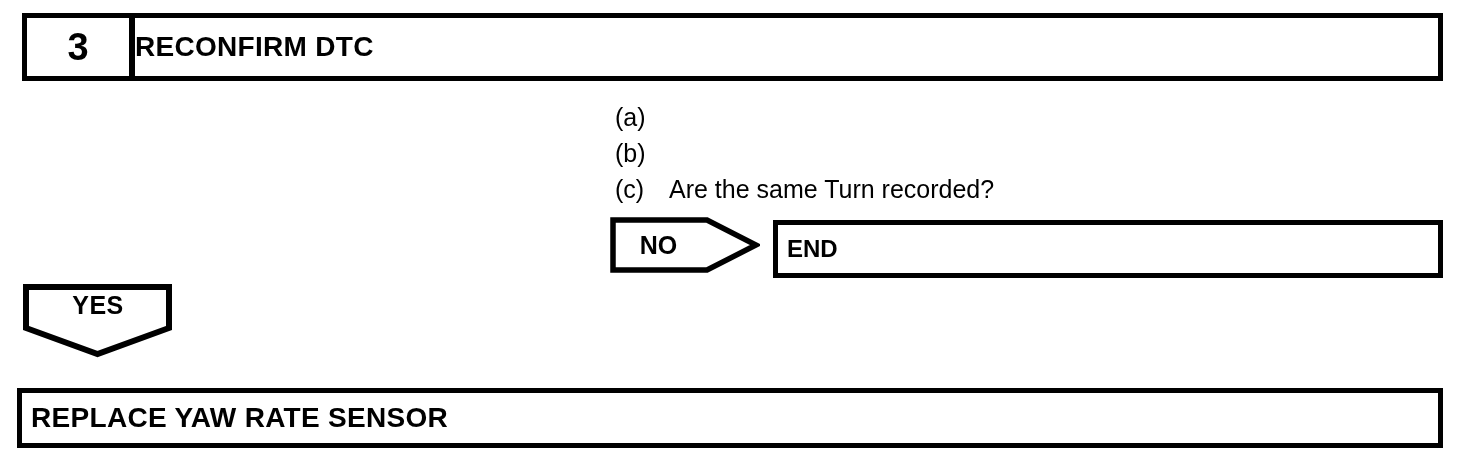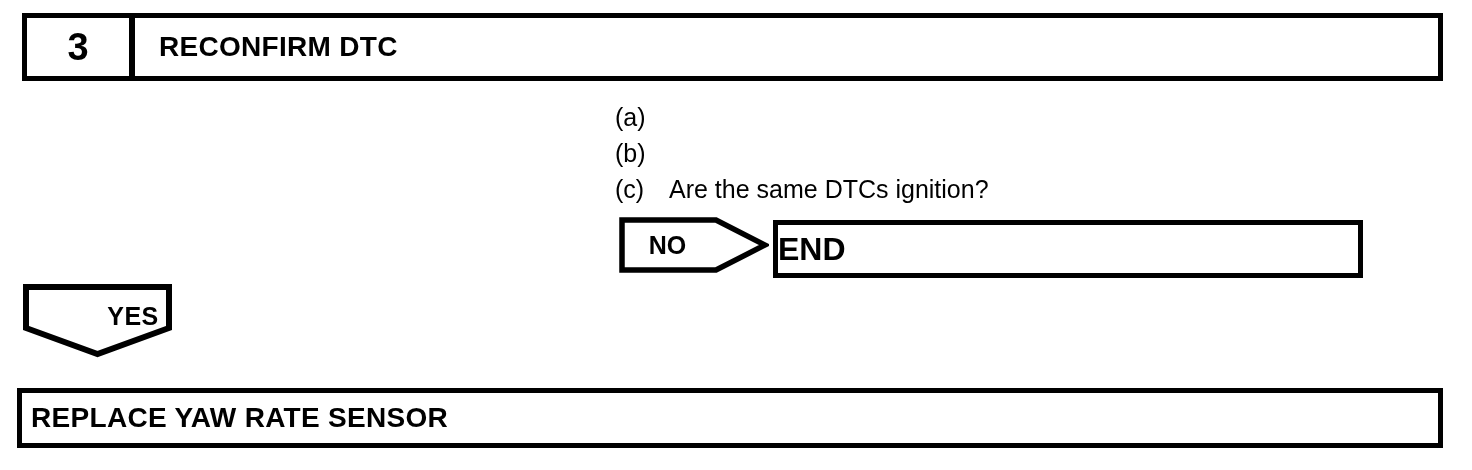--- a/index.html
+++ b/index.html
@@ -37,21 +37,21 @@
     align-items: center;
     justify-content: center;
     font-size: 38px;
     font-weight: bold;
     box-sizing: border-box;
   }
   .step-title-cell {
     flex: 1;
     display: flex;
     align-items: center;
-    padding-left: 24px;
+    padding-left: 0;
     font-size: 28px;
     font-weight: bold;
     letter-spacing: 0.3px;
   }
 
   
   .instructions {
     position: absolute;
     left: 615px;
     top: 99px;
@@ -66,21 +66,20 @@
     flex: 0 0 54px;
   }
 
   
   .no-connector {
     position: absolute;
     left: 610px;
     top: 217px;
     width: 150px;
     height: 56px;
-    margin-left: 9px;
   }
   .no-connector svg {
     position: absolute;
     left: 0;
     top: 0;
     display: block;
   }
   .no-label {
     position: absolute;
     left: 0;
@@ -90,27 +89,28 @@
     display: flex;
     align-items: center;
     justify-content: center;
     font-size: 25px;
     font-weight: bold;
   }
   .end-box {
     position: absolute;
     left: 773px;
     top: 220px;
-    width: 590px;
+    width: 670px;
     height: 58px;
     border: 5px solid #000;
     box-sizing: border-box;
     display: flex;
     align-items: center;
-    font-size: 32px;
+    padding-left: 9px;
+    font-size: 24px;
     font-weight: bold;
     background: #fff;
   }
 
   
   .yes-pointer {
     position: absolute;
     left: 23px;
     top: 284px;
     width: 150px;
@@ -118,30 +118,29 @@
   }
   .yes-pointer svg {
     position: absolute;
     left: 0;
     top: 0;
     display: block;
   }
   .yes-label {
     position: absolute;
     left: 0;
-    top: 11px;
+    top: 0;
     width: 150px;
     height: 42px;
     display: flex;
     align-items: center;
     justify-content: center;
     font-size: 25px;
     font-weight: bold;
     letter-spacing: 0.5px;
-    margin-left: 35px;
   }
 
   
   .action-box {
     position: absolute;
     left: 17px;
     top: 388px;
     width: 1426px;
     height: 60px;
     border: 5px solid #000;
@@ -167,21 +166,21 @@
 
   <div class="instructions">
     <div class="instruction-row">
       <span class="instruction-marker">(a)</span>
     </div>
     <div class="instruction-row">
       <span class="instruction-marker">(b)</span>
     </div>
     <div class="instruction-row">
       <span class="instruction-marker">(c)</span>
-      <span class="instruction-text">Are the same DTCs ignition?</span>
+      <span class="instruction-text">Are the same Turn recorded?</span>
     </div>
   </div>
 
   <div class="no-connector">
     <svg width="150" height="56" viewBox="0 0 150 56">
       <polygon points="3,3 97,3 146,28 97,53 3,53" fill="#ffffff" stroke="#000000" stroke-width="5.5" stroke-linejoin="miter"></polygon>
     </svg>
     <div class="no-label">NO</div>
   </div>
 

